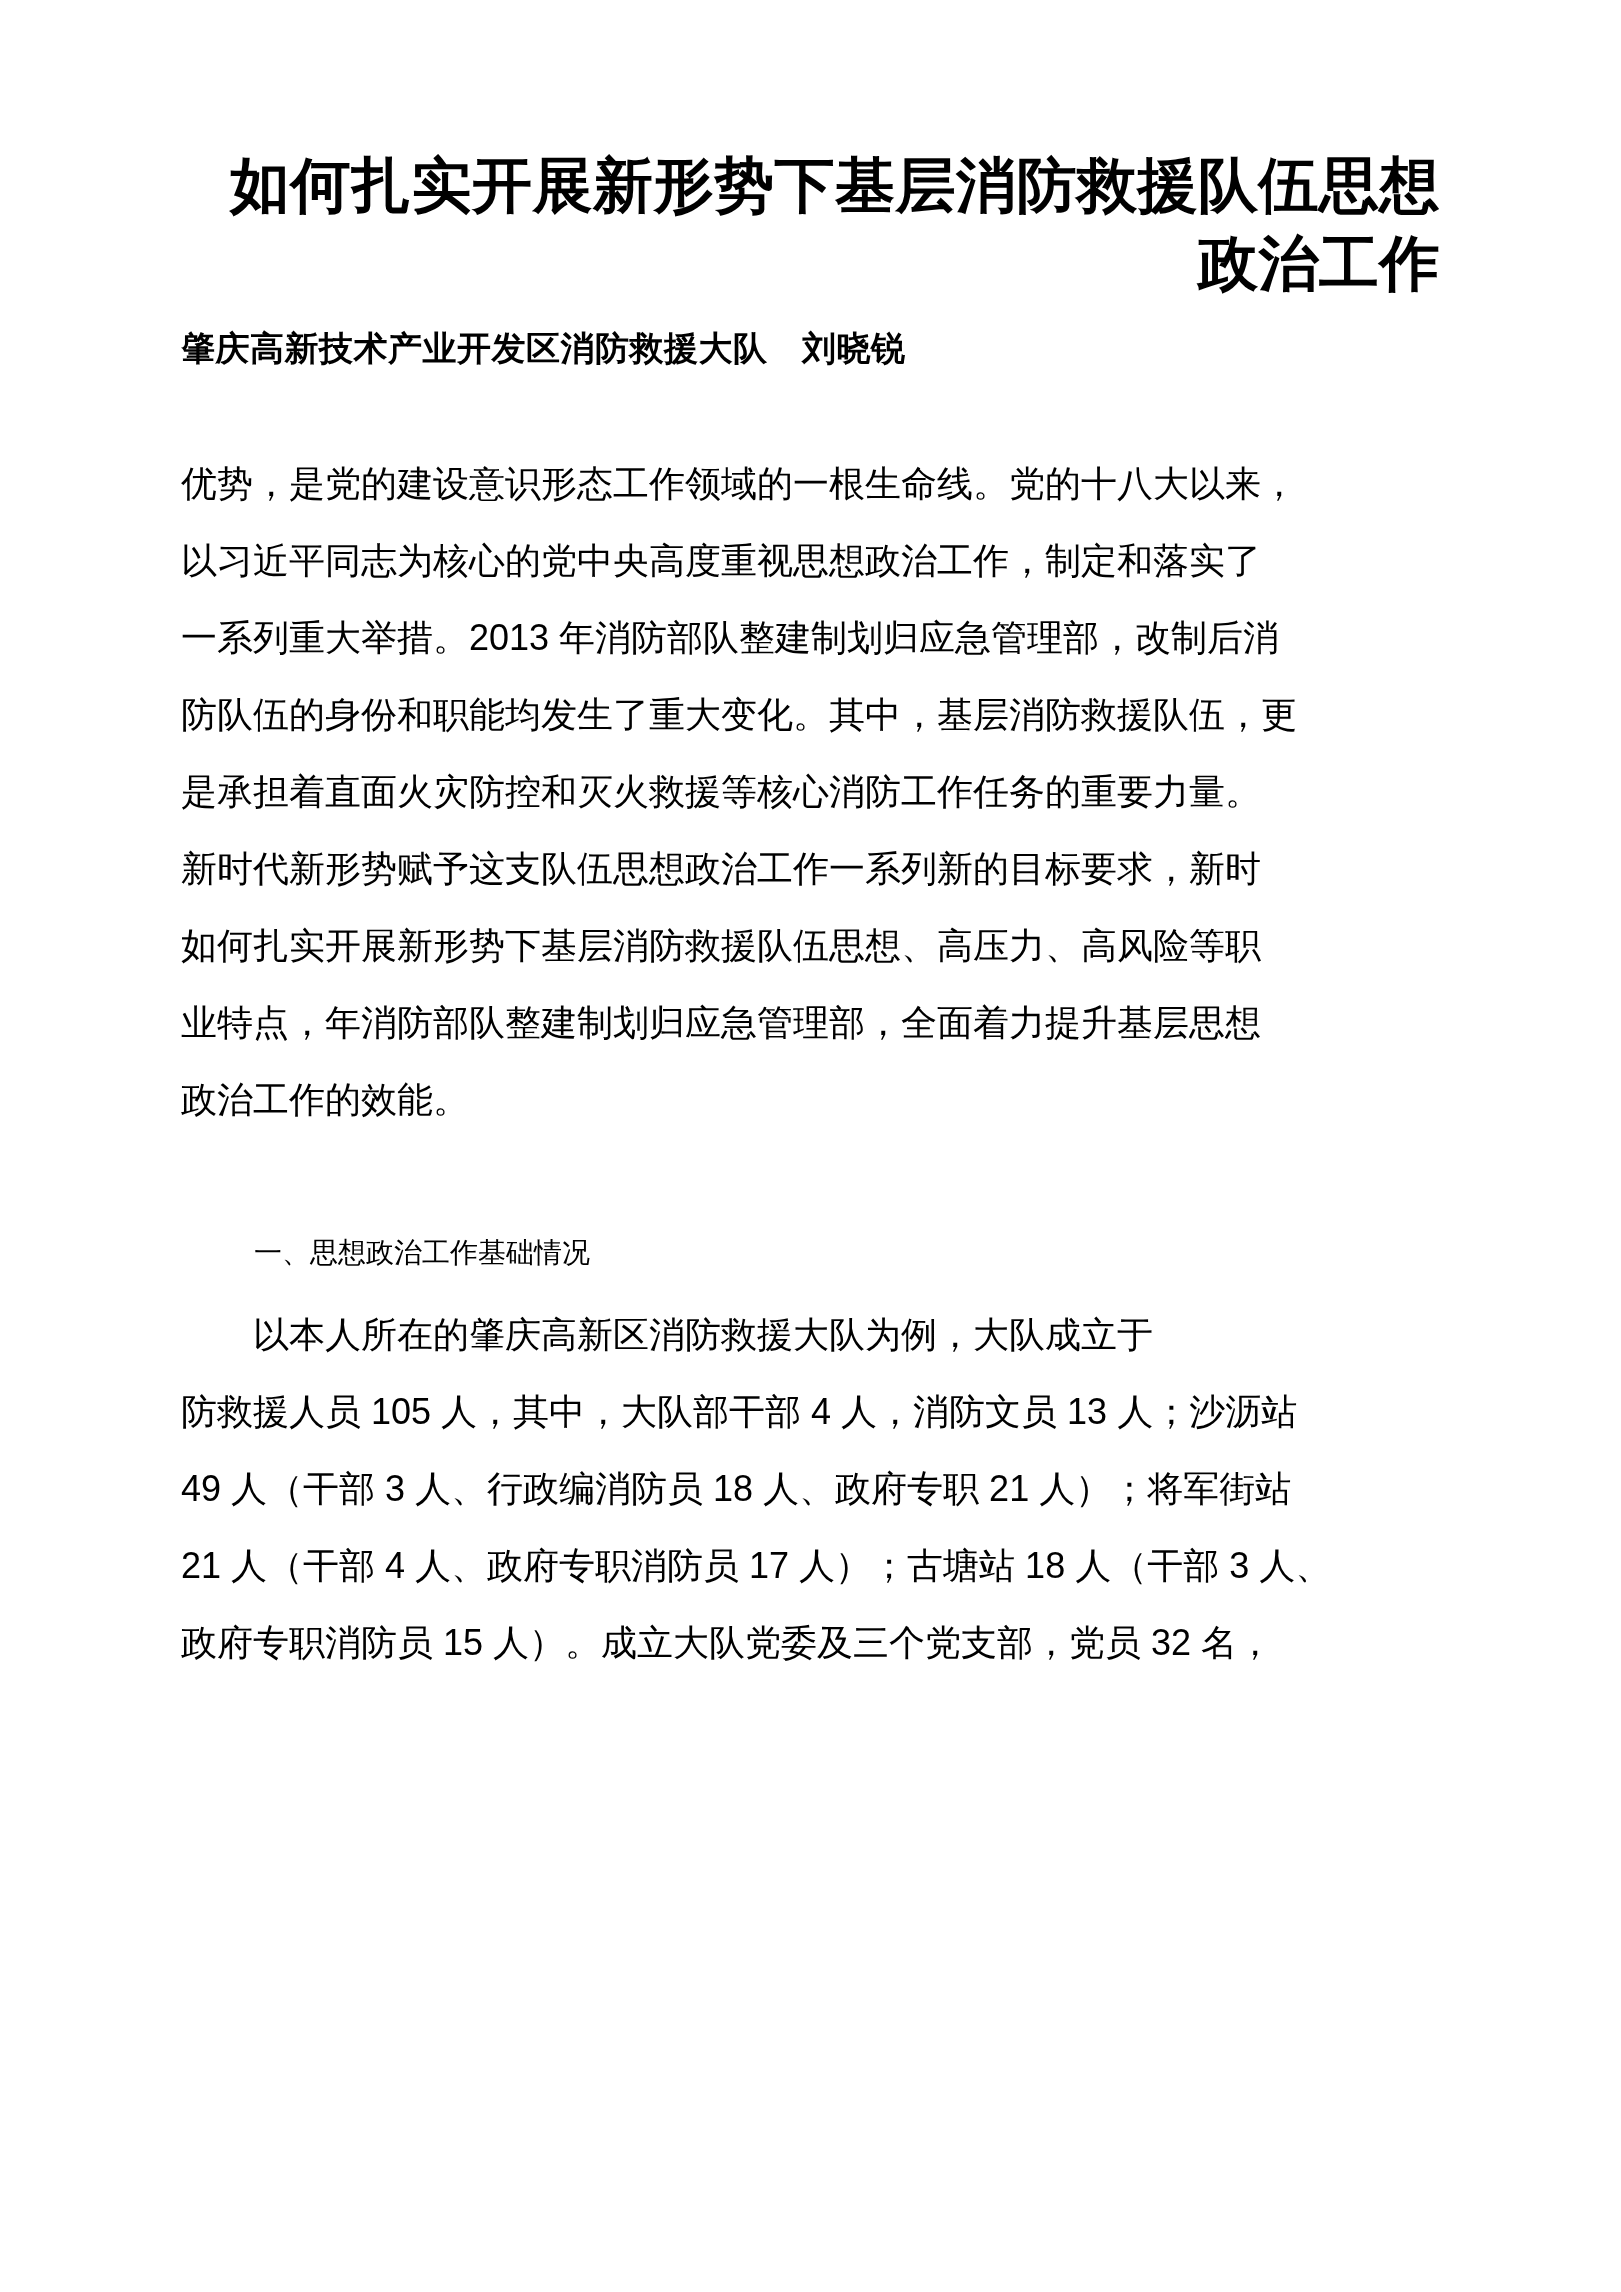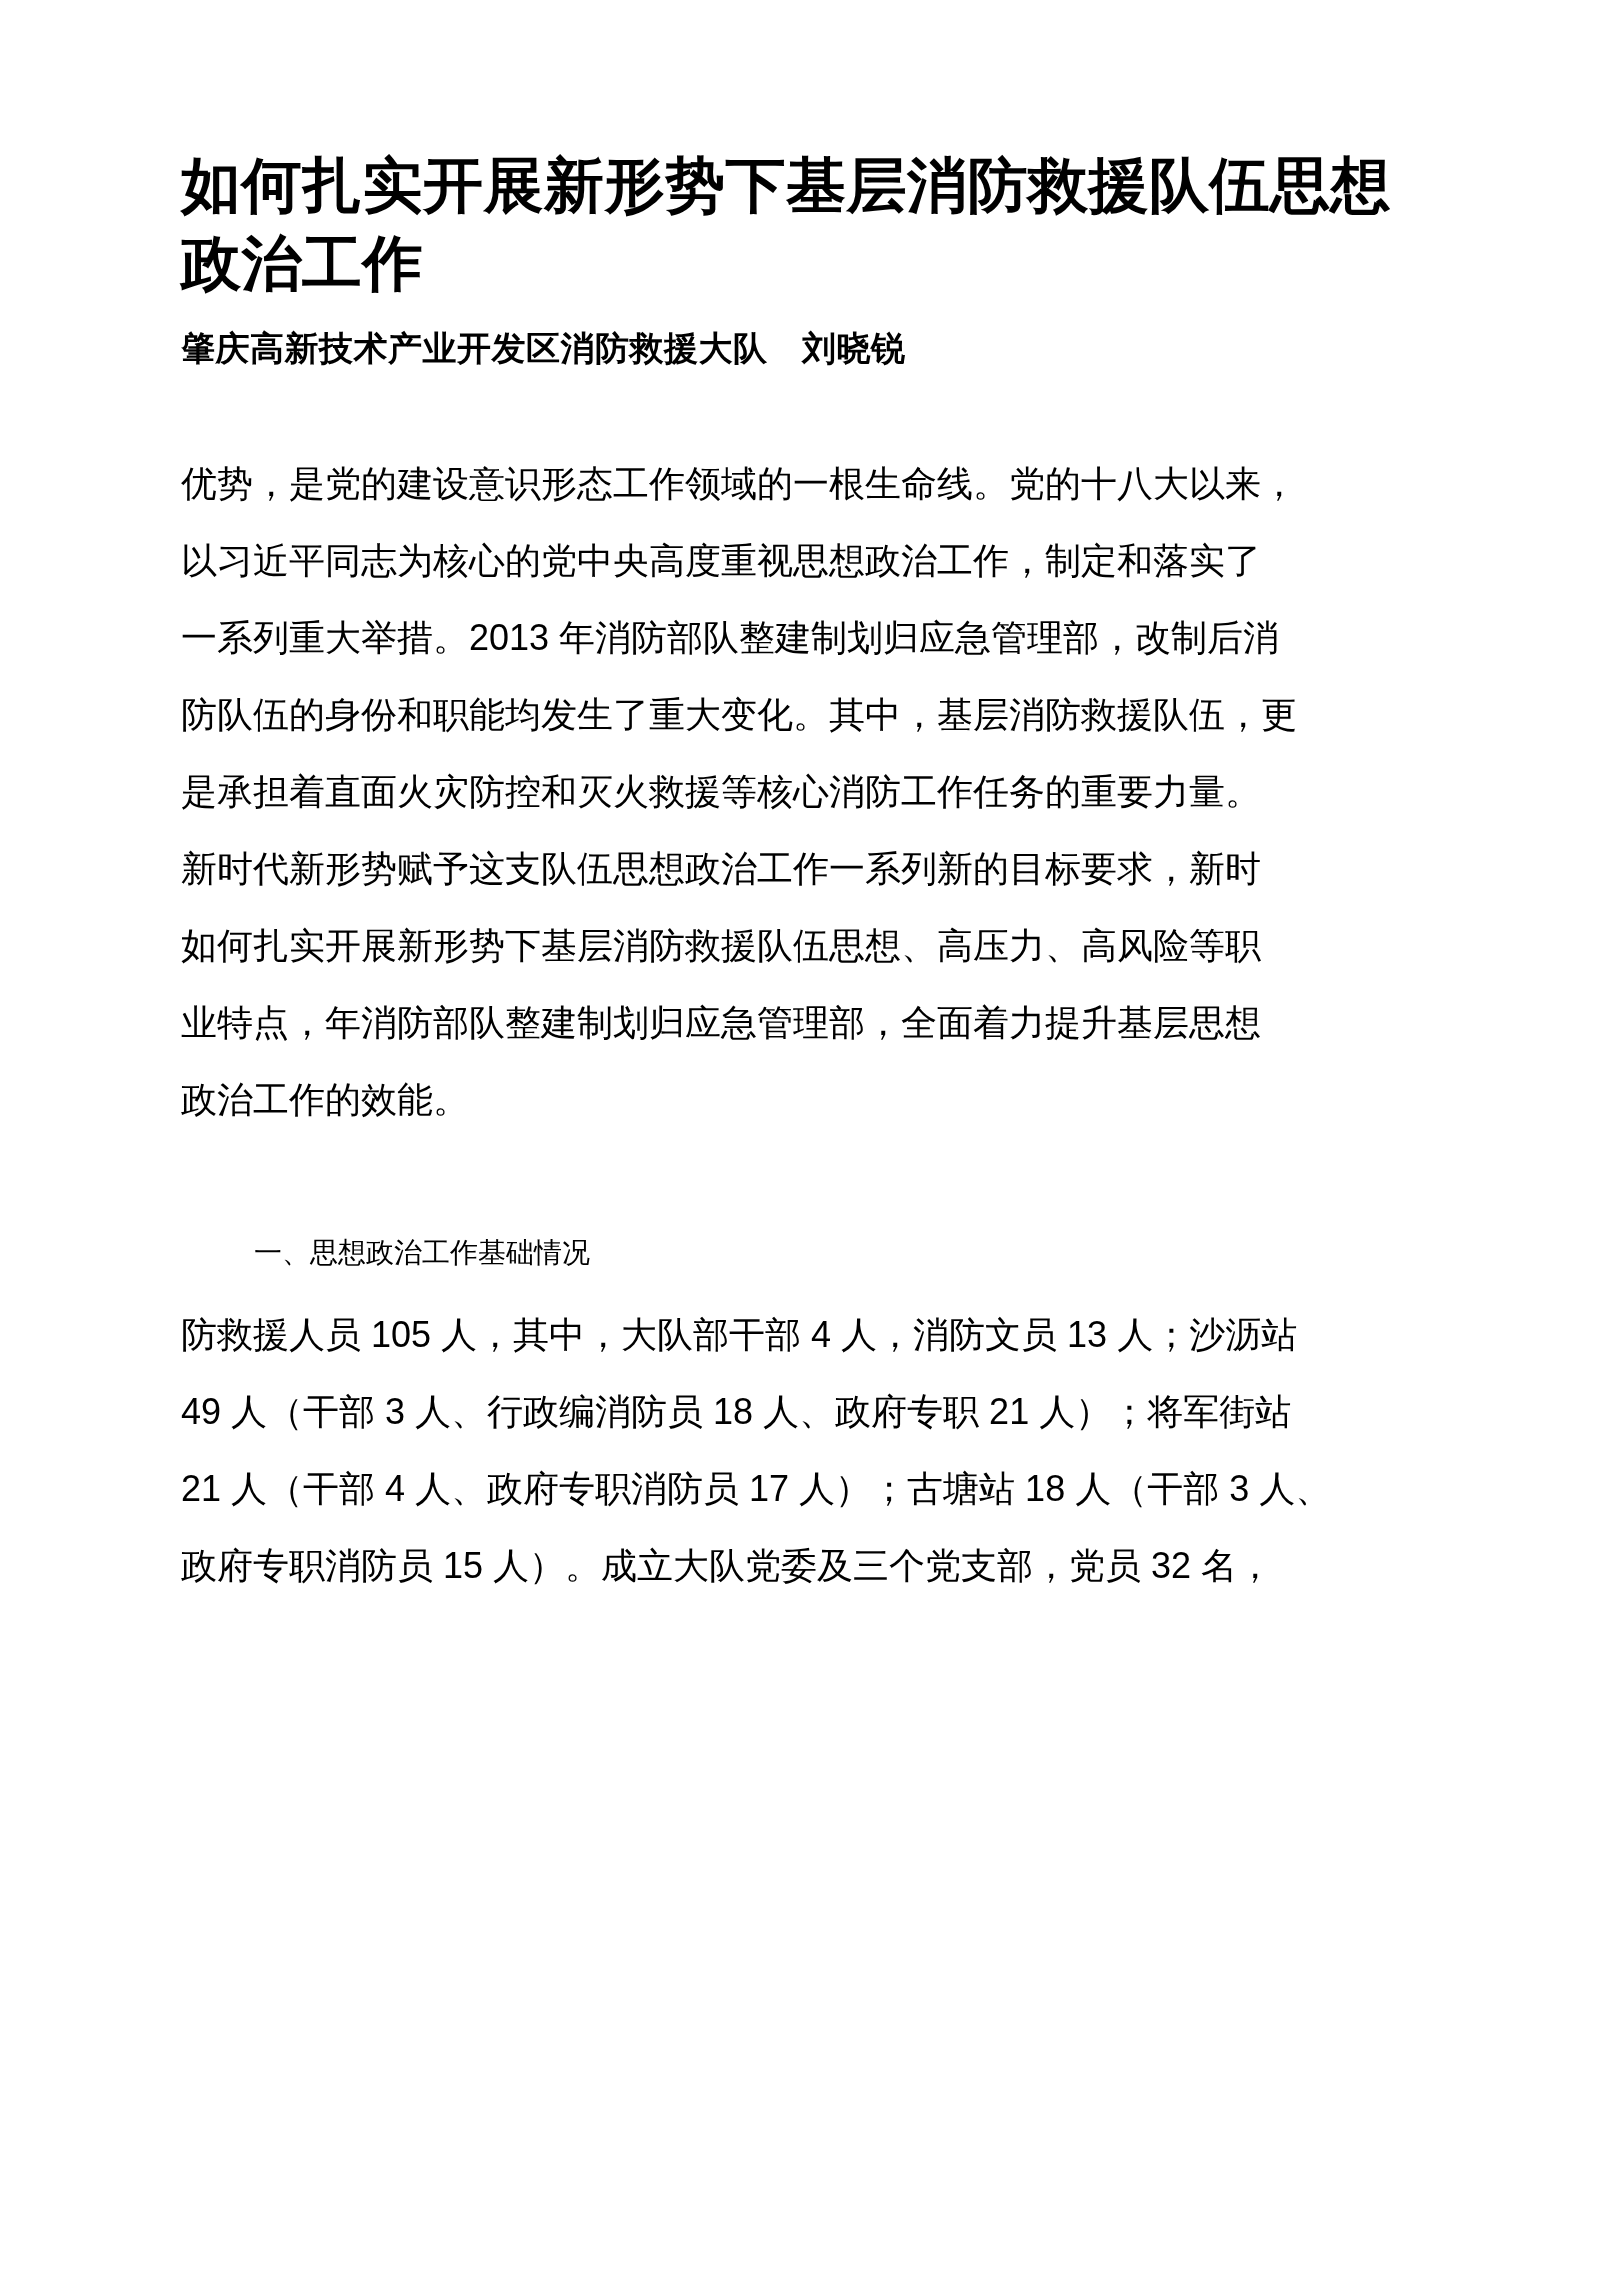--- a/index.html
+++ b/index.html
@@ -29,21 +29,21 @@
   .title-block {
     padding-top: 147px;
     text-align: center;
   }
   .doc-title {
     font-size: 60px;
     line-height: 78px;
     font-weight: 700;
     letter-spacing: 0.5px;
     margin: 0;
-    text-align: left;
+    text-align: right;
   }
   .doc-title .tline {
     display: block;
   }
   .doc-byline {
     margin-top: 21.6px;
     font-size: 34px;
     line-height: 47px;
     font-weight: 700;
     text-align: left;
@@ -108,20 +108,21 @@
       <span class="aline">是承担着直面火灾防控和灭火救援等核心消防工作任务的重要力量。</span>
       <span class="aline">新时代新形势赋予这支队伍思想政治工作一系列新的目标要求，新时</span>
       <span class="aline">如何扎实开展新形势下基层消防救援队伍思想、高压力、高风险等职</span>
       <span class="aline">业特点，年消防部队整建制划归应急管理部，全面着力提升基层思想</span>
       <span class="aline">政治工作的效能。</span>
     </div>
 
     <div class="section-heading">一、思想政治工作基础情况</div>
 
     <div class="body-par">
+      <span class="bline">　　以本人所在的肇庆高新区消防救援大队为例，大队成立于</span>
       <span class="bline">防救援人员 105 人，其中，大队部干部 4 人，消防文员 13 人；沙沥站</span>
       <span class="bline">49 人（干部 3 人、行政编消防员 18 人、政府专职 21 人）；将军街站</span>
       <span class="bline">21 人（干部 4 人、政府专职消防员 17 人）；古塘站 18 人（干部 3 人、</span>
       <span class="bline">政府专职消防员 15 人）。成立大队党委及三个党支部，党员 32 名，</span>
     </div>
 
   </div>
 </div>
 
 

